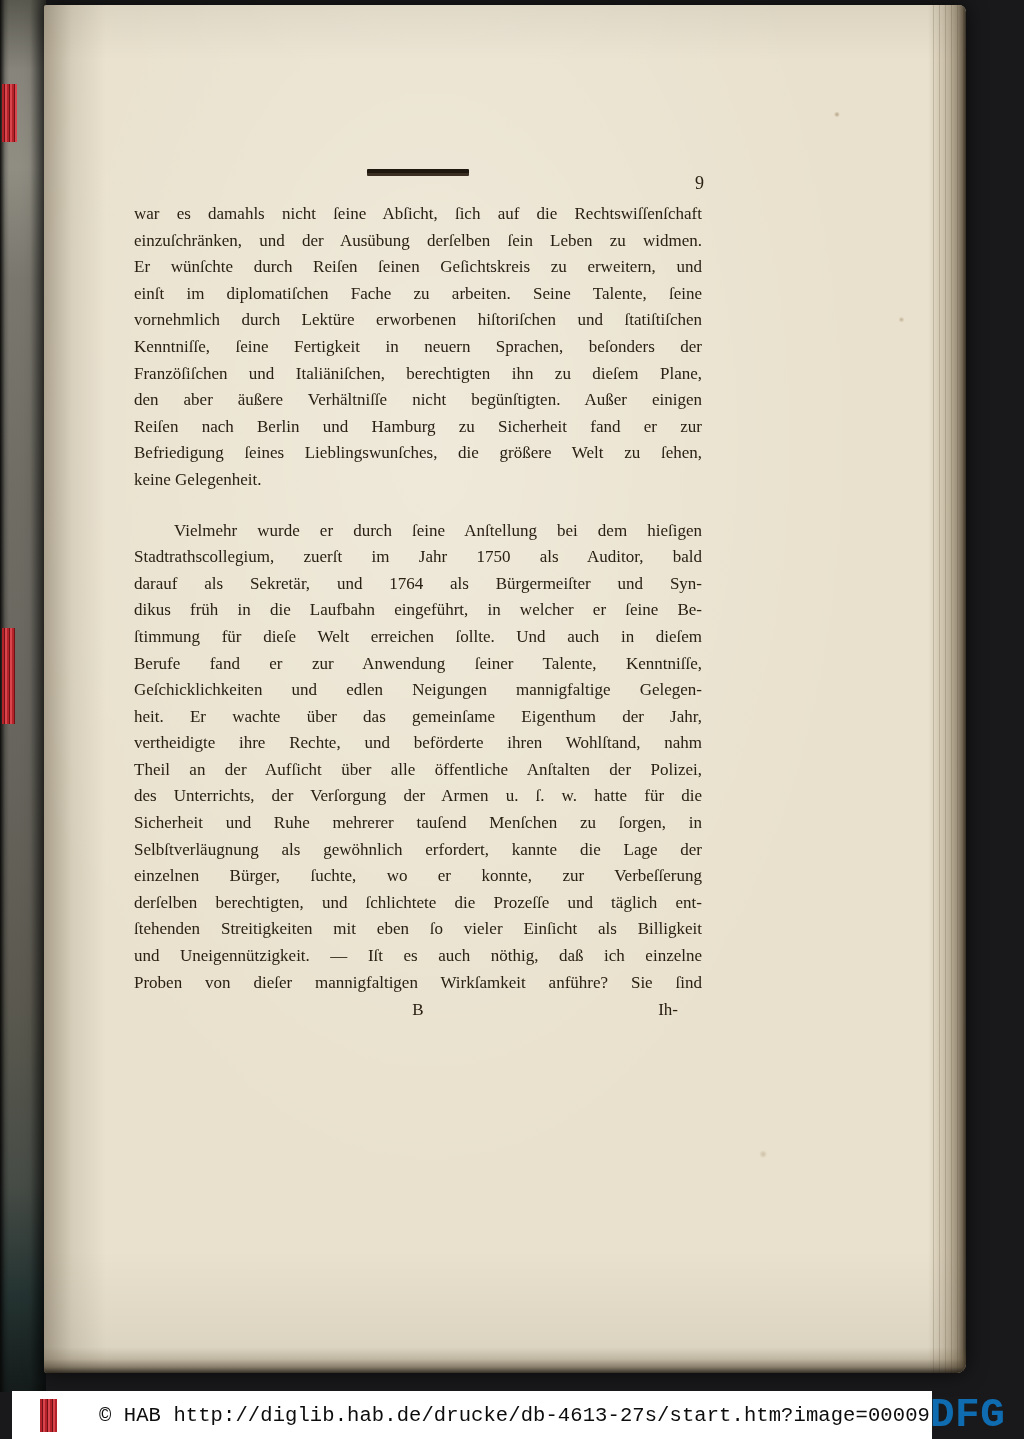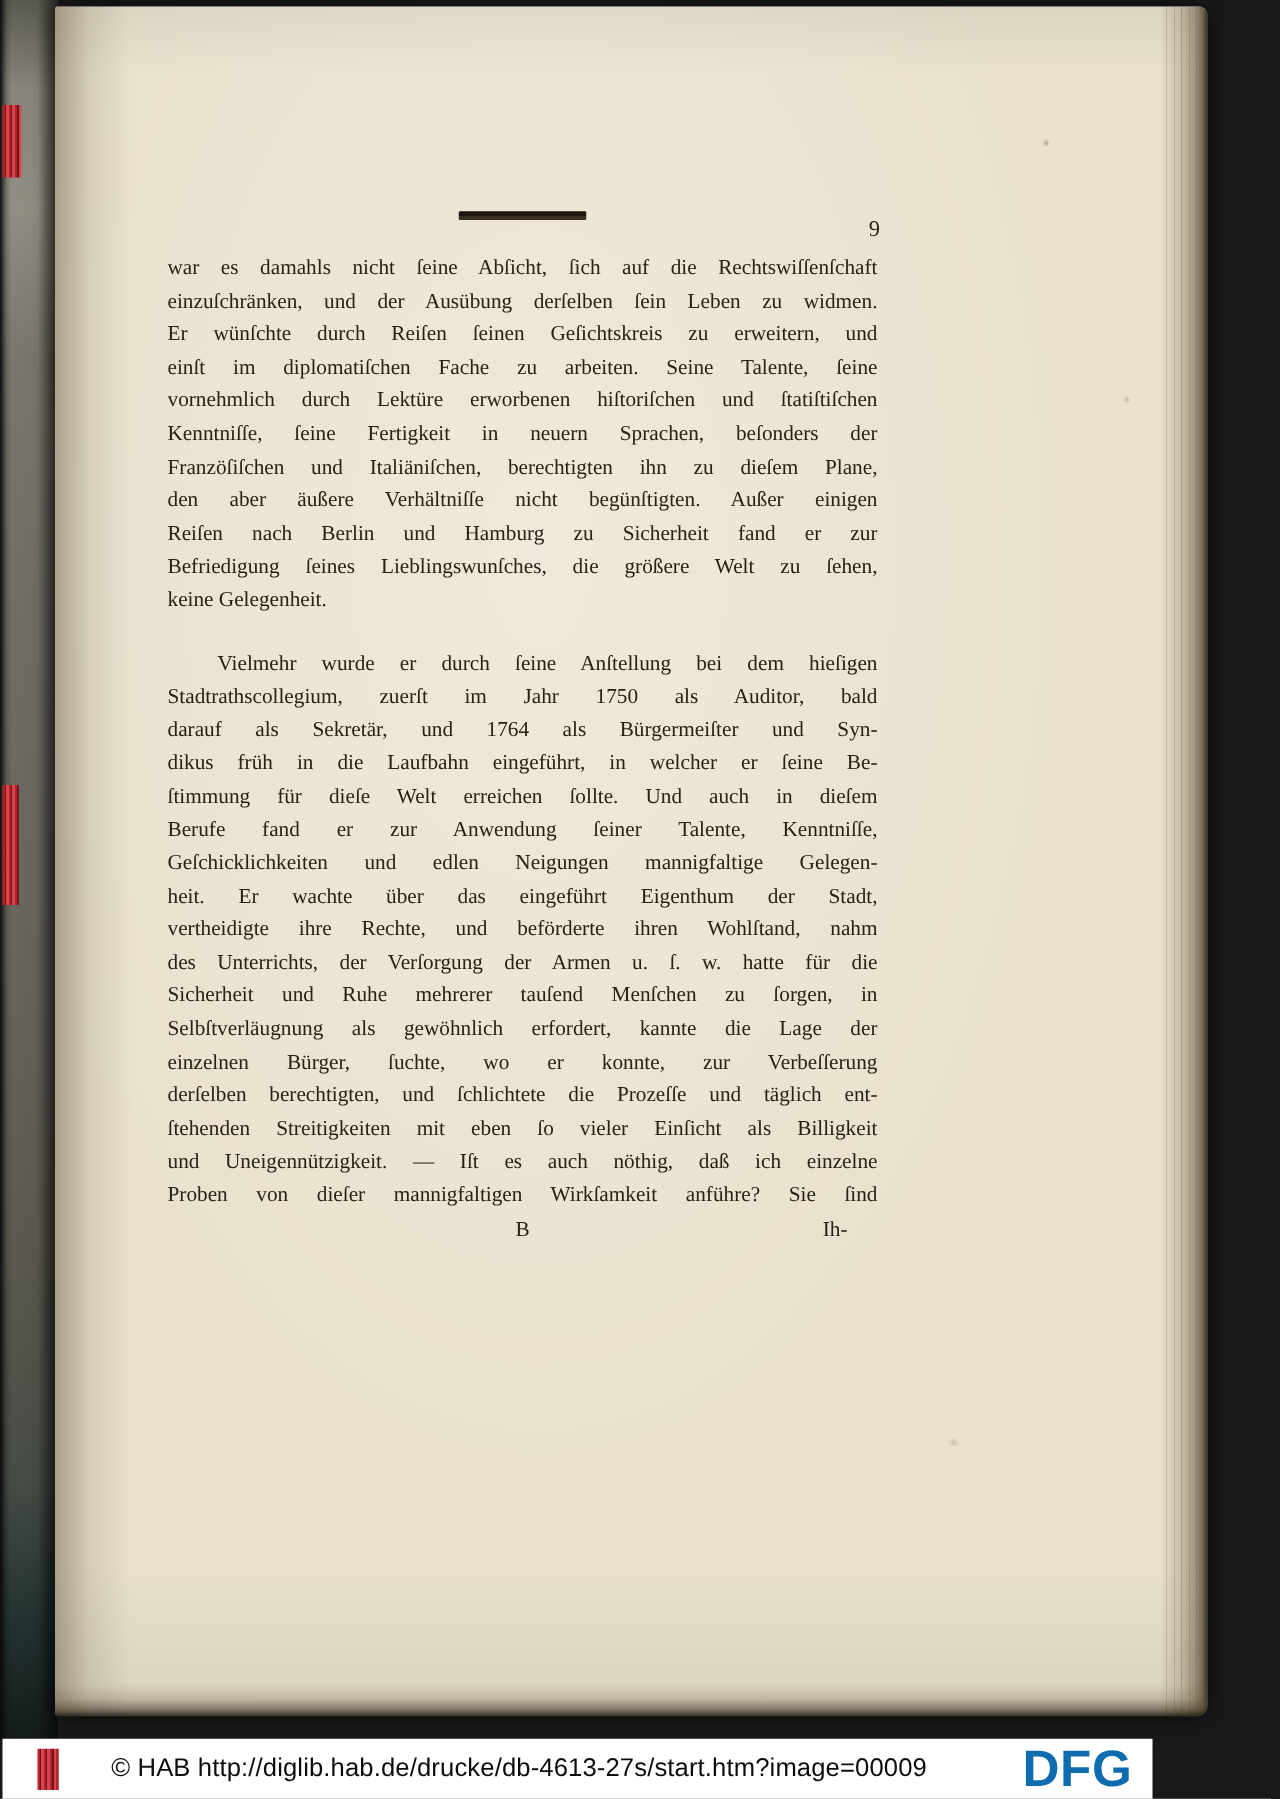--- a/index.html
+++ b/index.html
@@ -82,24 +82,24 @@
   .line.indent { text-indent: 40px; }
   .line.nojust { text-align-last: left; }
   .paragraph + .paragraph { margin-top: 24px; }
 
   .sig-row { position:relative; height:27px; margin-top:1px; }
   .sig { position:absolute; left:50%; transform:translateX(-50%); }
   .catchword { position:absolute; right:24px; }
 
   
   .footer {
-    position:absolute; left:2px; top:1391px; width:920px; height:48px;
+    position:absolute; left:12px; top:1391px; width:920px; height:48px;
     background: var(--footer-bg, #ffffff);
     display:flex; align-items:center;
-    font-family: Liberation Sans, sans-serif;
+    font-family: Liberation Mono, monospace;
   }
   .cal-footer { position:static; margin-left:28px; width:17px; height:33px; flex:0 0 auto; }
   .footer-text { margin-left:42px; font-size:20.5px; color:#0d0d0d; letter-spacing:0.1px; white-space:nowrap; }
   .dfg {
     margin-left:auto; margin-right:16px;
     color: var(--dfg-blue, #0f6cb0);
     font-weight:700; font-size:41px; letter-spacing:0.5px;
   }
 </style>
 </head>
@@ -137,22 +137,23 @@
             <div class="line nojust">keine Gelegenheit.</div>
           </div>
           <div class="paragraph">
             <div class="line indent">Vielmehr wurde er durch ſeine Anſtellung bei dem hieſigen</div>
             <div class="line">Stadtrathscollegium, zuerſt im Jahr 1750 als Auditor, bald</div>
             <div class="line">darauf als Sekretär, und 1764 als Bürgermeiſter und Syn-</div>
             <div class="line">dikus früh in die Laufbahn eingeführt, in welcher er ſeine Be-</div>
             <div class="line">ſtimmung für dieſe Welt erreichen ſollte. Und auch in dieſem</div>
             <div class="line">Berufe fand er zur Anwendung ſeiner Talente, Kenntniſſe,</div>
             <div class="line">Geſchicklichkeiten und edlen Neigungen mannigfaltige Gelegen-</div>
-            <div class="line">heit. Er wachte über das eingeführt Eigenthum der Stadt,</div>
+            <div class="line">heit. Er wachte über das gemeinſame Eigenthum der Jahr,</div>
             <div class="line">vertheidigte ihre Rechte, und beförderte ihren Wohlſtand, nahm</div>
+            <div class="line">Theil an der Aufſicht über alle öffentliche Anſtalten der Polizei,</div>
             <div class="line">des Unterrichts, der Verſorgung der Armen u. ſ. w. hatte für die</div>
             <div class="line">Sicherheit und Ruhe mehrerer tauſend Menſchen zu ſorgen, in</div>
             <div class="line">Selbſtverläugnung als gewöhnlich erfordert, kannte die Lage der</div>
             <div class="line">einzelnen Bürger, ſuchte, wo er konnte, zur Verbeſſerung</div>
             <div class="line">derſelben berechtigten, und ſchlichtete die Prozeſſe und täglich ent-</div>
             <div class="line">ſtehenden Streitigkeiten mit eben ſo vieler Einſicht als Billigkeit</div>
             <div class="line">und Uneigennützigkeit. — Iſt es auch nöthig, daß ich einzelne</div>
             <div class="line">Proben von dieſer mannigfaltigen Wirkſamkeit anführe? Sie ſind</div>
           </div>
         </div>

